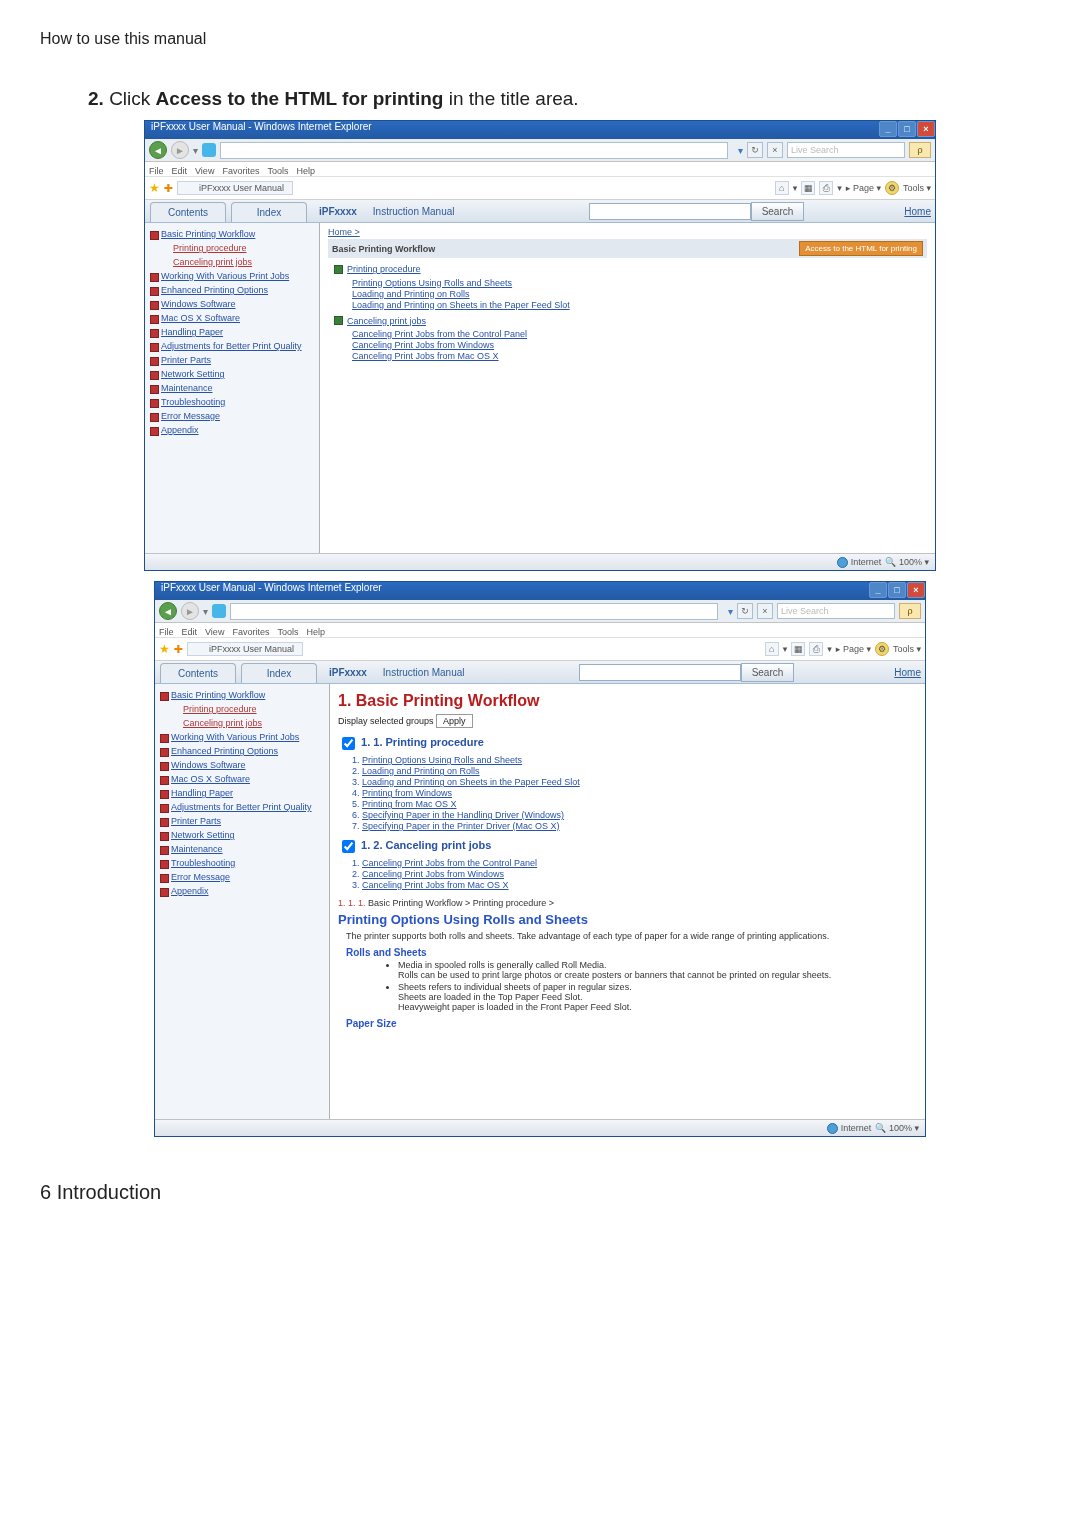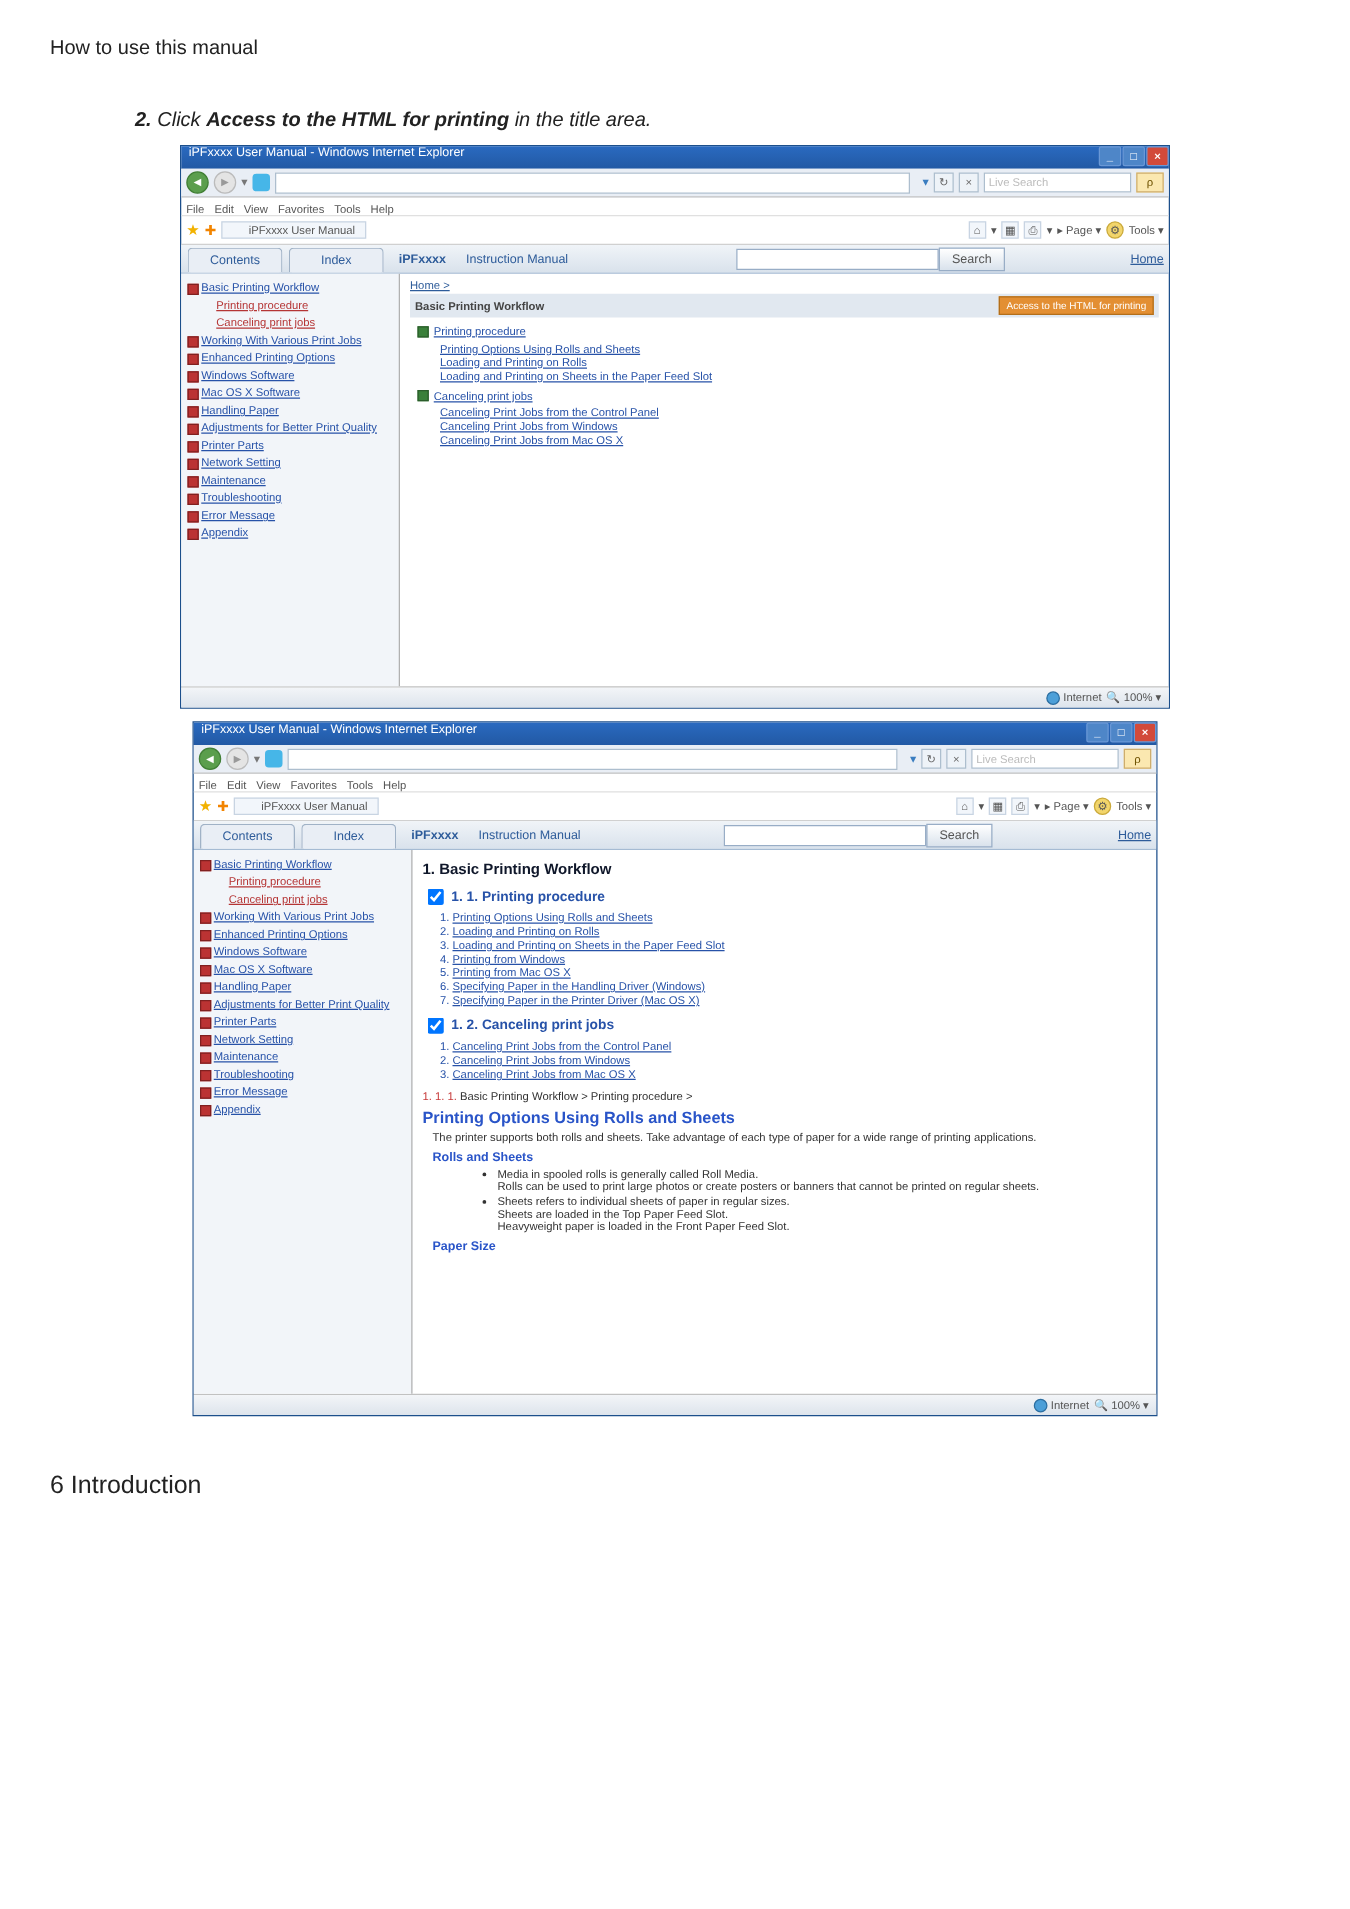--- a/index.html
+++ b/index.html
@@ -11,24 +11,23 @@
     background: #fff;
   }
   .page {
     padding: 30px 40px 20px 40px;
   }
   .breadcrumb-top {
     font-size: 16px;
     margin-bottom: 40px;
   }
   .step-line {
-    font-size: 16px;
-    margin-left: 68px;
+    font-size: 19px;
+    margin-left: 48px;
     margin-bottom: 10px;
-    font-style: italic;
   }
   .step-line .num {
     font-weight: bold;
   }
   .step-line .bold {
     font-weight: bold;
   }
   .caption-line {
     font-size: 16px;
     margin: 14px 0 8px 84px;
@@ -276,21 +275,21 @@
     margin: 2px 0 2px 18px;
     padding: 0;
   }
   .grp ul li {
     list-style: none;
     color: #2752a8;
     text-decoration: underline;
     margin: 1px 0;
   }
   .content-pane h2 {
-    color: #0f172a; font-size: 12px; margin: 4px 0;
+    color: #b91c1c; font-size: 16px; margin: 4px 0;
   }
   .content-pane h3 { color:#2752a8; font-size:11px; margin:6px 0 2px 0; }
   .content-pane h3 input[type=checkbox]{ vertical-align: middle;}
   .content-pane ol {
     color: #2752a8; text-decoration: underline;
     margin: 2px 0 2px 24px; padding: 0;
   }
   .content-pane ol li { margin: 1px 0; }
   .applybox { margin-top:4px; }
   .applybox .btn {
@@ -522,20 +521,24 @@
         <a class="top">Adjustments for Better Print Quality</a>
         <a class="top">Printer Parts</a>
         <a class="top">Network Setting</a>
         <a class="top">Maintenance</a>
         <a class="top">Troubleshooting</a>
         <a class="top">Error Message</a>
         <a class="top">Appendix</a>
       </div>
       <div class="content-pane">
         <h2>1. Basic Printing Workflow</h2>
+        <div class="applybox">
+          <span>Display selected groups</span>
+          <span class="btn">Apply</span>
+        </div>
         <h3><input type="checkbox" checked="" style=""> <span>1. 1. Printing procedure</span></h3>
         <ol>
           <li>Printing Options Using Rolls and Sheets</li>
           <li>Loading and Printing on Rolls</li>
           <li>Loading and Printing on Sheets in the Paper Feed Slot</li>
           <li>Printing from Windows</li>
           <li>Printing from Mac OS X</li>
           <li>Specifying Paper in the Handling Driver (Windows)</li>
           <li>Specifying Paper in the Printer Driver (Mac OS X)</li>
         </ol>

